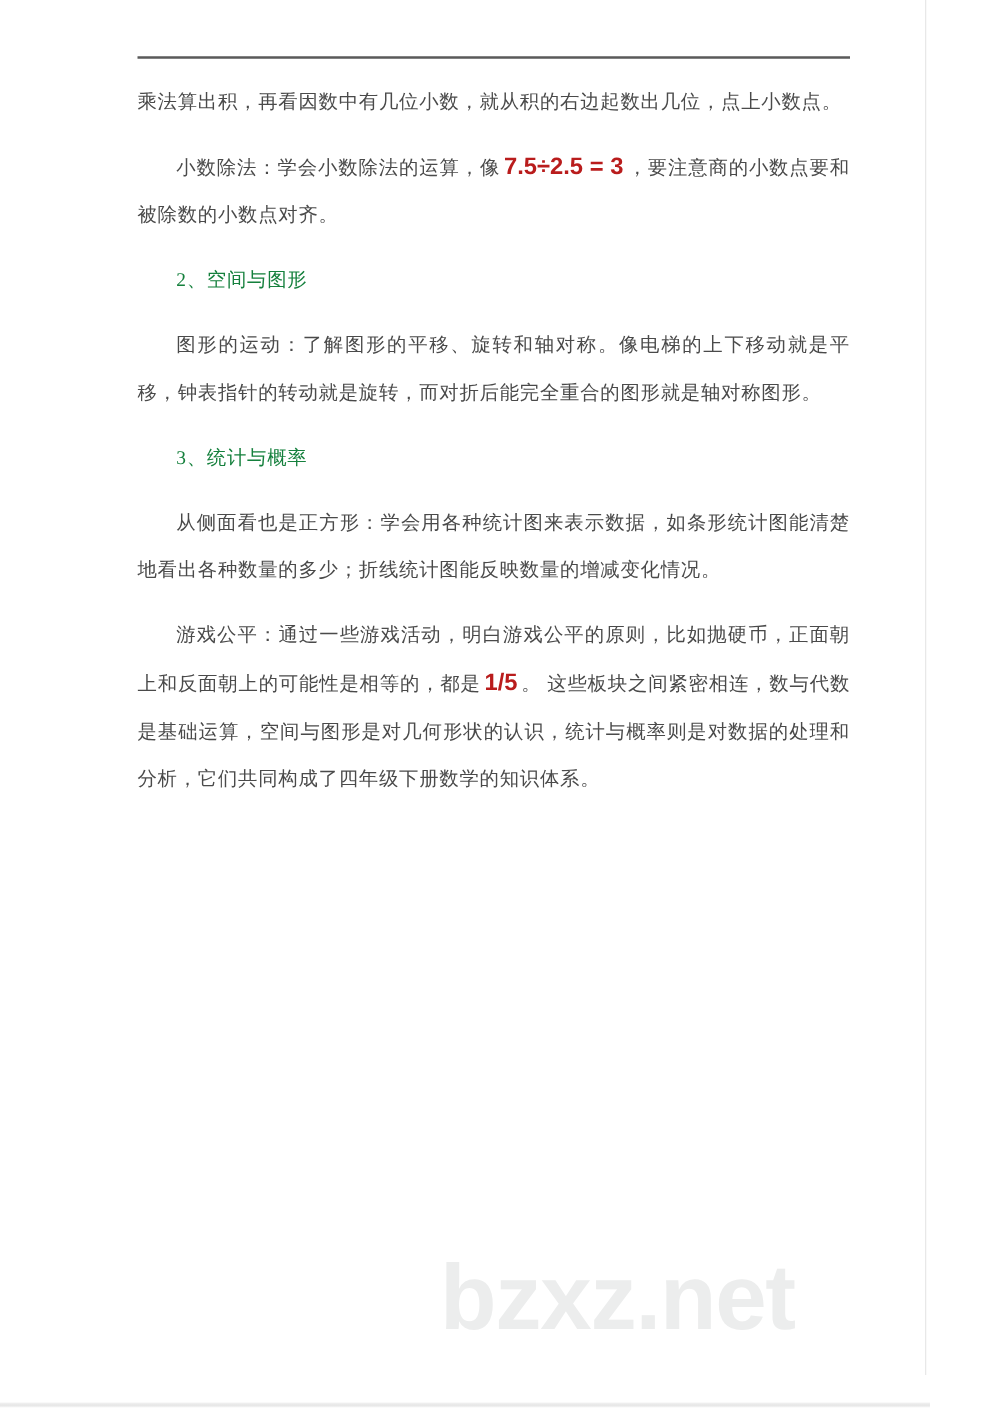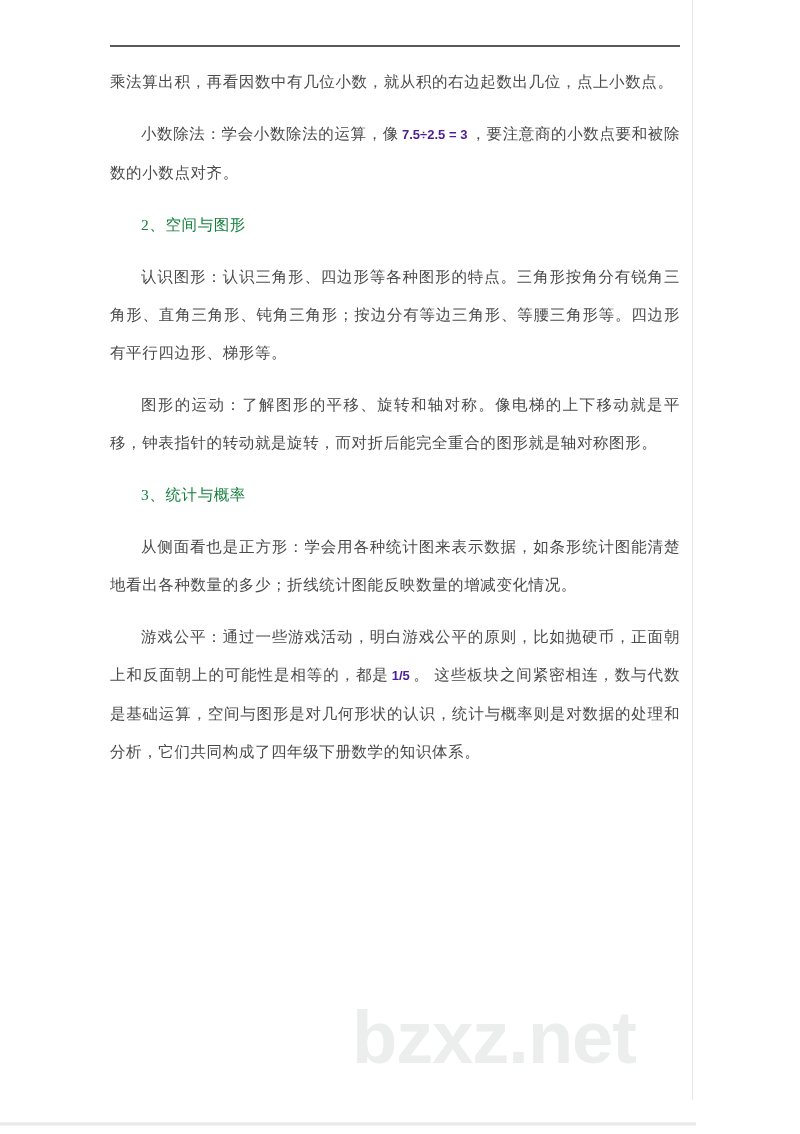--- a/index.html
+++ b/index.html
@@ -8,20 +8,21 @@
     background: #ffffff;
   }
 
   .page {
     position: relative;
     width: 696px;
     height: 1134px;
     background: #ffffff;
     overflow: hidden;
     font-family: "Liberation Serif", "DejaVu Serif", serif;
+    padding-left: 48px;
   }
 
   
   .page-edge-right {
     position: absolute;
     top: 0;
     right: 3px;
     width: 1px;
     height: 1100px;
     background: #e8e8e8;
@@ -73,22 +74,22 @@
     font-size: 15.5px;
     line-height: 38px;
     color: #15803d;
     text-indent: 2em;
     letter-spacing: 0.6px;
   }
 
   .formula {
     font-family: "Liberation Sans", "DejaVu Sans", sans-serif;
     font-weight: 700;
-    font-size: 13px;
-    color: #4c1d95;
+    font-size: 19px;
+    color: #b91c1c;
     letter-spacing: 0;
     padding: 0 3px;
   }
 
   .watermark {
     position: absolute;
     left: 352px;
     top: 995px;
     font-family: "Liberation Sans", "DejaVu Sans", sans-serif;
     font-weight: 700;
@@ -106,21 +107,20 @@
 
   <div class="page-edge-right"></div>
   <div class="page-edge-bottom"></div>
 
   <div class="content">
     <div class="header-rule"></div>
     <div class="doc-body" id="doc-body">
         <p class="para"><span>乘法算出积，再看因数中有几位小数，就从积的右边起数出几位，点上小数点。</span></p>
         <p class="para indent"><span>小数除法：学会小数除法的运算，像</span><span class="formula">7.5÷2.5 = 3</span><span>，要注意商的小数点要和被除数的小数点对齐。</span></p>
         <p class="heading indent"><span>2、空间与图形</span></p>
-        <p class="para indent"><span>认识图形：认识三角形、四边形等各种图形的特点。三角形按角分有锐角三角形、直角三角形、钝角三角形；按边分有等边三角形、等腰三角形等。四边形有平行四边形、梯形等。</span></p>
         <p class="para indent"><span>图形的运动：了解图形的平移、旋转和轴对称。像电梯的上下移动就是平移，钟表指针的转动就是旋转，而对折后能完全重合的图形就是轴对称图形。</span></p>
         <p class="heading indent"><span>3、统计与概率</span></p>
         <p class="para indent"><span>从侧面看也是正方形：学会用各种统计图来表示数据，如条形统计图能清楚地看出各种数量的多少；折线统计图能反映数量的增减变化情况。</span></p>
         <p class="para indent"><span>游戏公平：通过一些游戏活动，明白游戏公平的原则，比如抛硬币，正面朝上和反面朝上的可能性是相等的，都是</span><span class="formula">1/5</span><span>。 这些板块之间紧密相连，数与代数是基础运算，空间与图形是对几何形状的认识，统计与概率则是对数据的处理和分析，它们共同构成了四年级下册数学的知识体系。</span></p>
       </div>
   </div>
 
   <div class="watermark">bzxz.net</div>
 
 </div>

